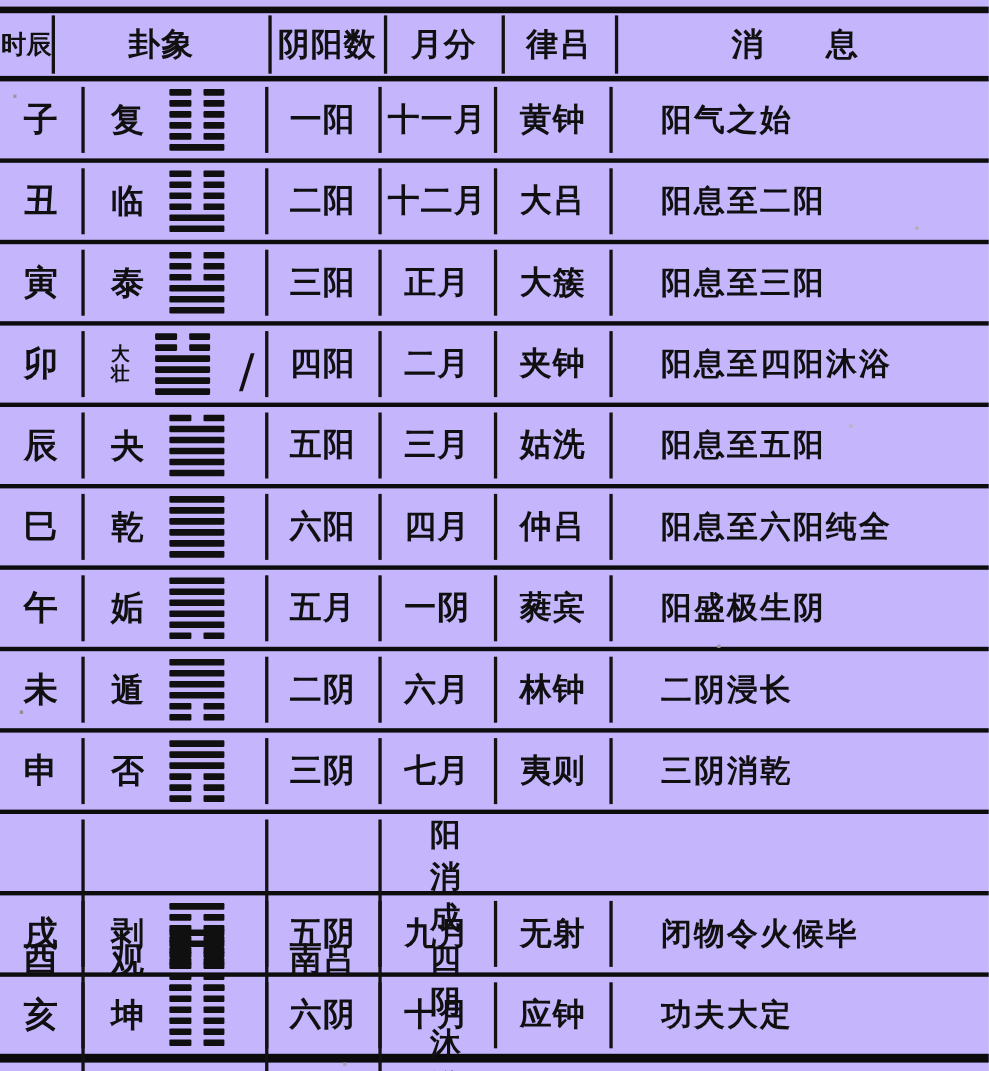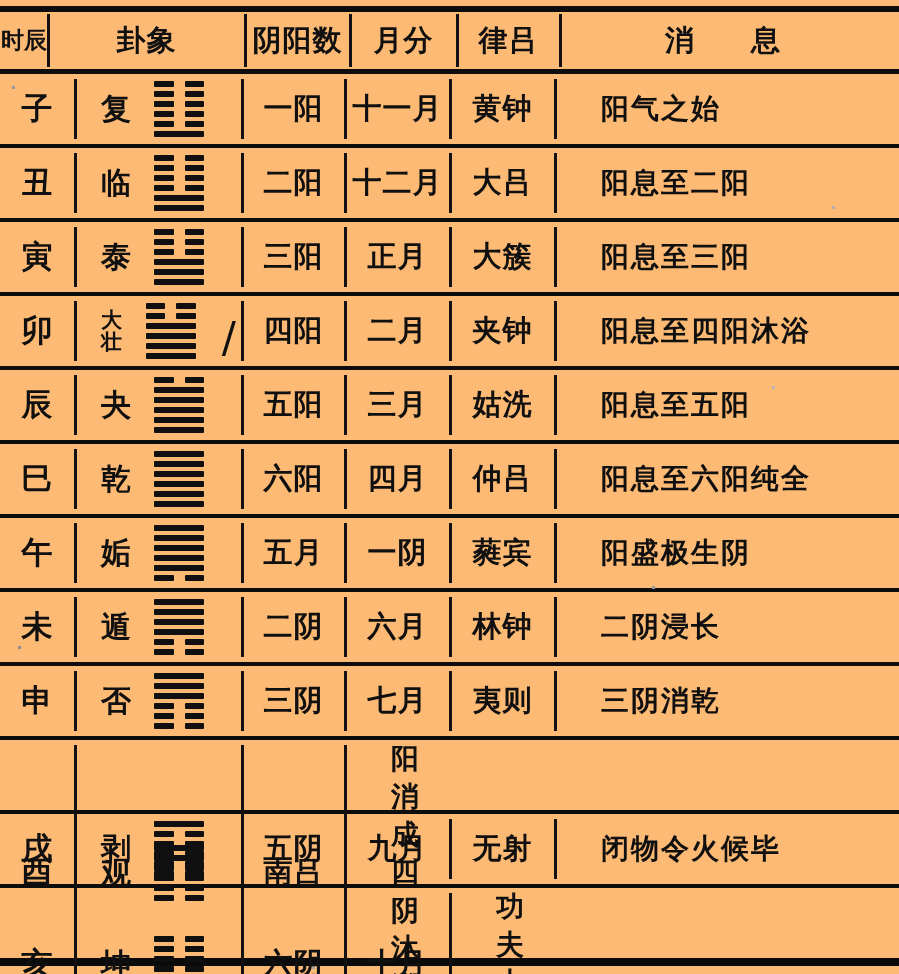--- a/index.html
+++ b/index.html
@@ -1,17 +1,17 @@
 <!DOCTYPE html>
 <html><head>
 <meta charset="utf-8">
 <style>
   html,body{margin:0;padding:0;background:#e8e8e4;}
   .sheet{
-    width:899px;height:974px;margin:0 auto;background:#fdba74;
+    width:899px;height:974px;margin:0 auto;background:#c4b5fd;
     font-family:"DejaVu Sans","Liberation Sans",sans-serif;
     font-weight:700;color:#101010;box-sizing:border-box;
     padding-top:6px;overflow:hidden;position:relative;
   }
   .grid-row{display:grid;align-items:center;}
   .header-row{
     grid-template-columns:48px 197px 105px 107px 103px 1fr;
     height:57px;border-top:6px solid #0d0d0d;border-bottom:5px solid #0d0d0d;
   }
   .body-row{
@@ -29,21 +29,21 @@
     background:#121212;
   }
   .cell:last-child::after{display:none;}
   .header-row .cell::after{top:2px;bottom:2px;}
   .header-row .c1{font-size:23px;letter-spacing:0;}
   .header-row .c6{letter-spacing:14px;}
   .c-branch{font-size:31px;}
   .c-gua{justify-content:flex-start;padding-left:26px;gap:22px;box-sizing:border-box;}
   .gua-name{font-size:30px;}
   .gua-name.stacked{
-    display:inline-block;width:1.08em;font-size:21px;line-height:1.06;
+    display:inline-block;width:1.08em;font-size:17px;line-height:1.06;
     word-break:break-all;letter-spacing:0;
   }
   .hexagram{width:50px;display:flex;flex-direction:column;gap:4px;}
   .hexline{display:flex;height:6px;}
   .hexline.yin{gap:11px;}
   .seg{flex:1;background:#101010;border-radius:1px;}
   .stray{font-size:42px;font-weight:400;margin-left:4px;transform:translateY(6px);}
   .c-msg{justify-content:flex-start;padding-left:46px;box-sizing:border-box;font-size:28px;letter-spacing:2px;}
   
   .sheet::before{
@@ -562,18 +562,21 @@
               <span class="seg"></span>
             </div>
           </div>
         </div>
         <div class="cell c-yy">
           <span>六阴</span>
         </div>
         <div class="cell c-month">
           <span>十月</span>
         </div>
+        <div class="cell c-pitch">
+          <span>应钟</span>
+        </div>
         <div class="cell c-msg">
           <span>功夫大定</span>
         </div>
       </div>
     </div>
 </div>
 
 </body></html>

